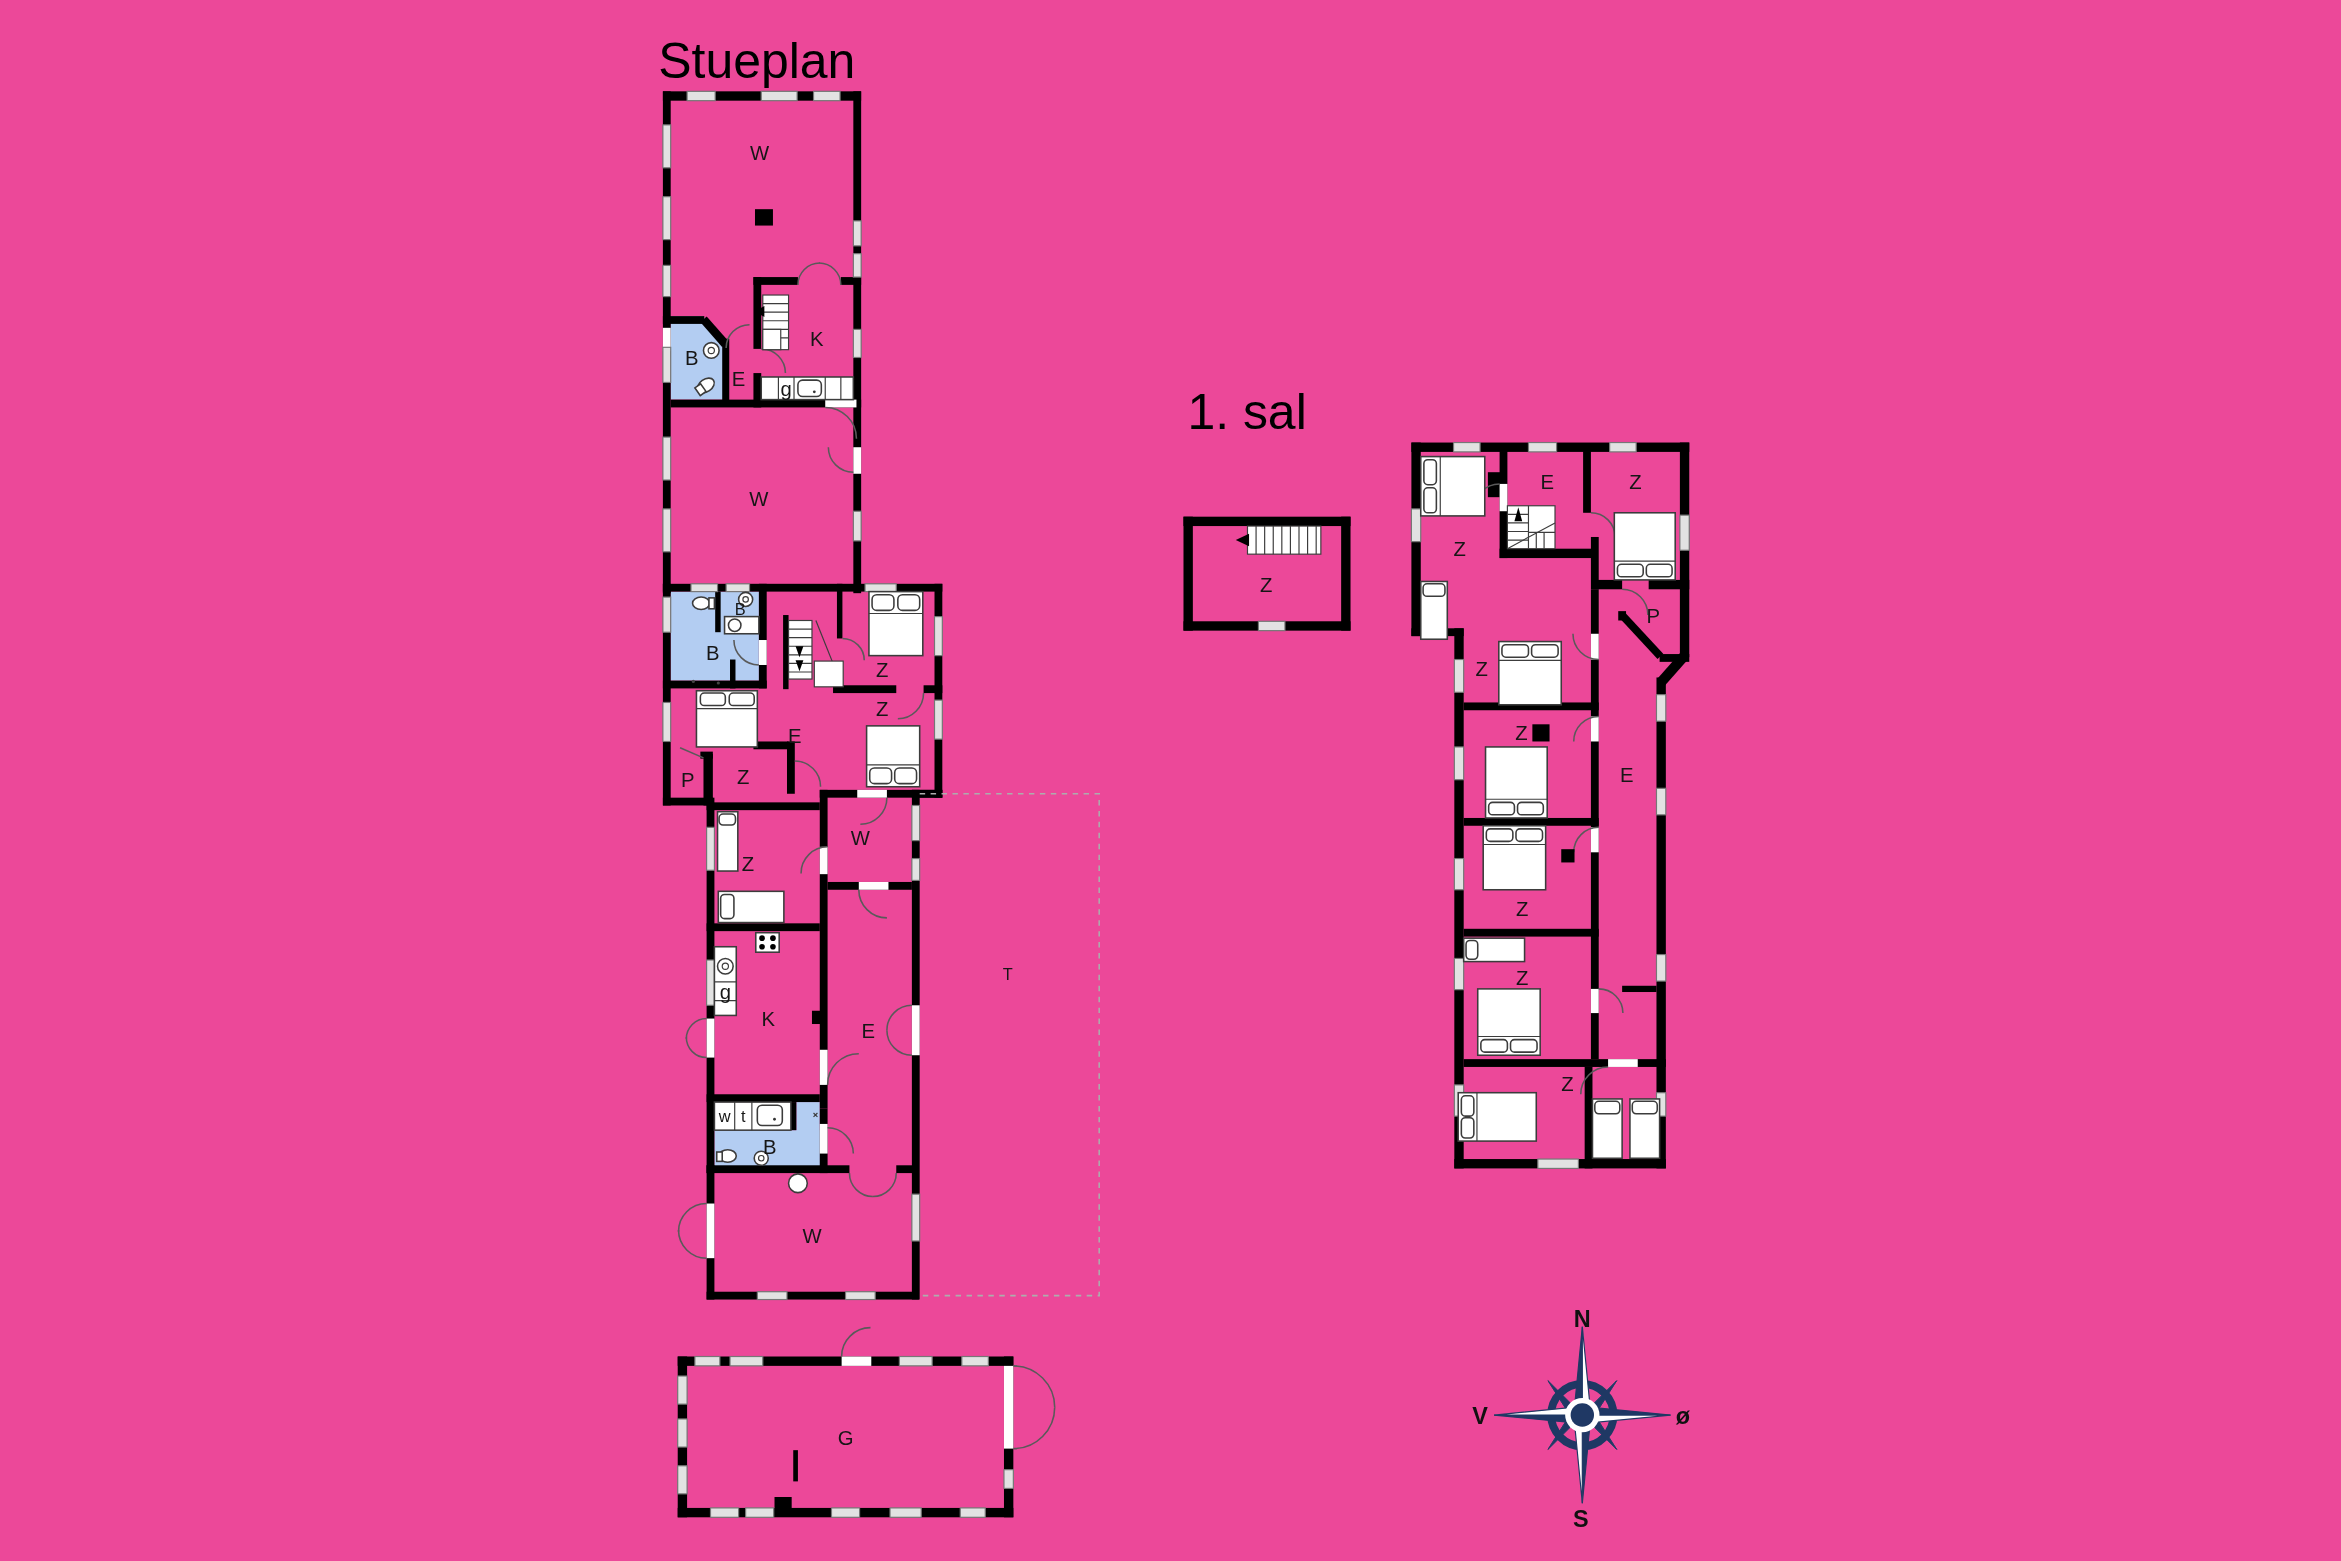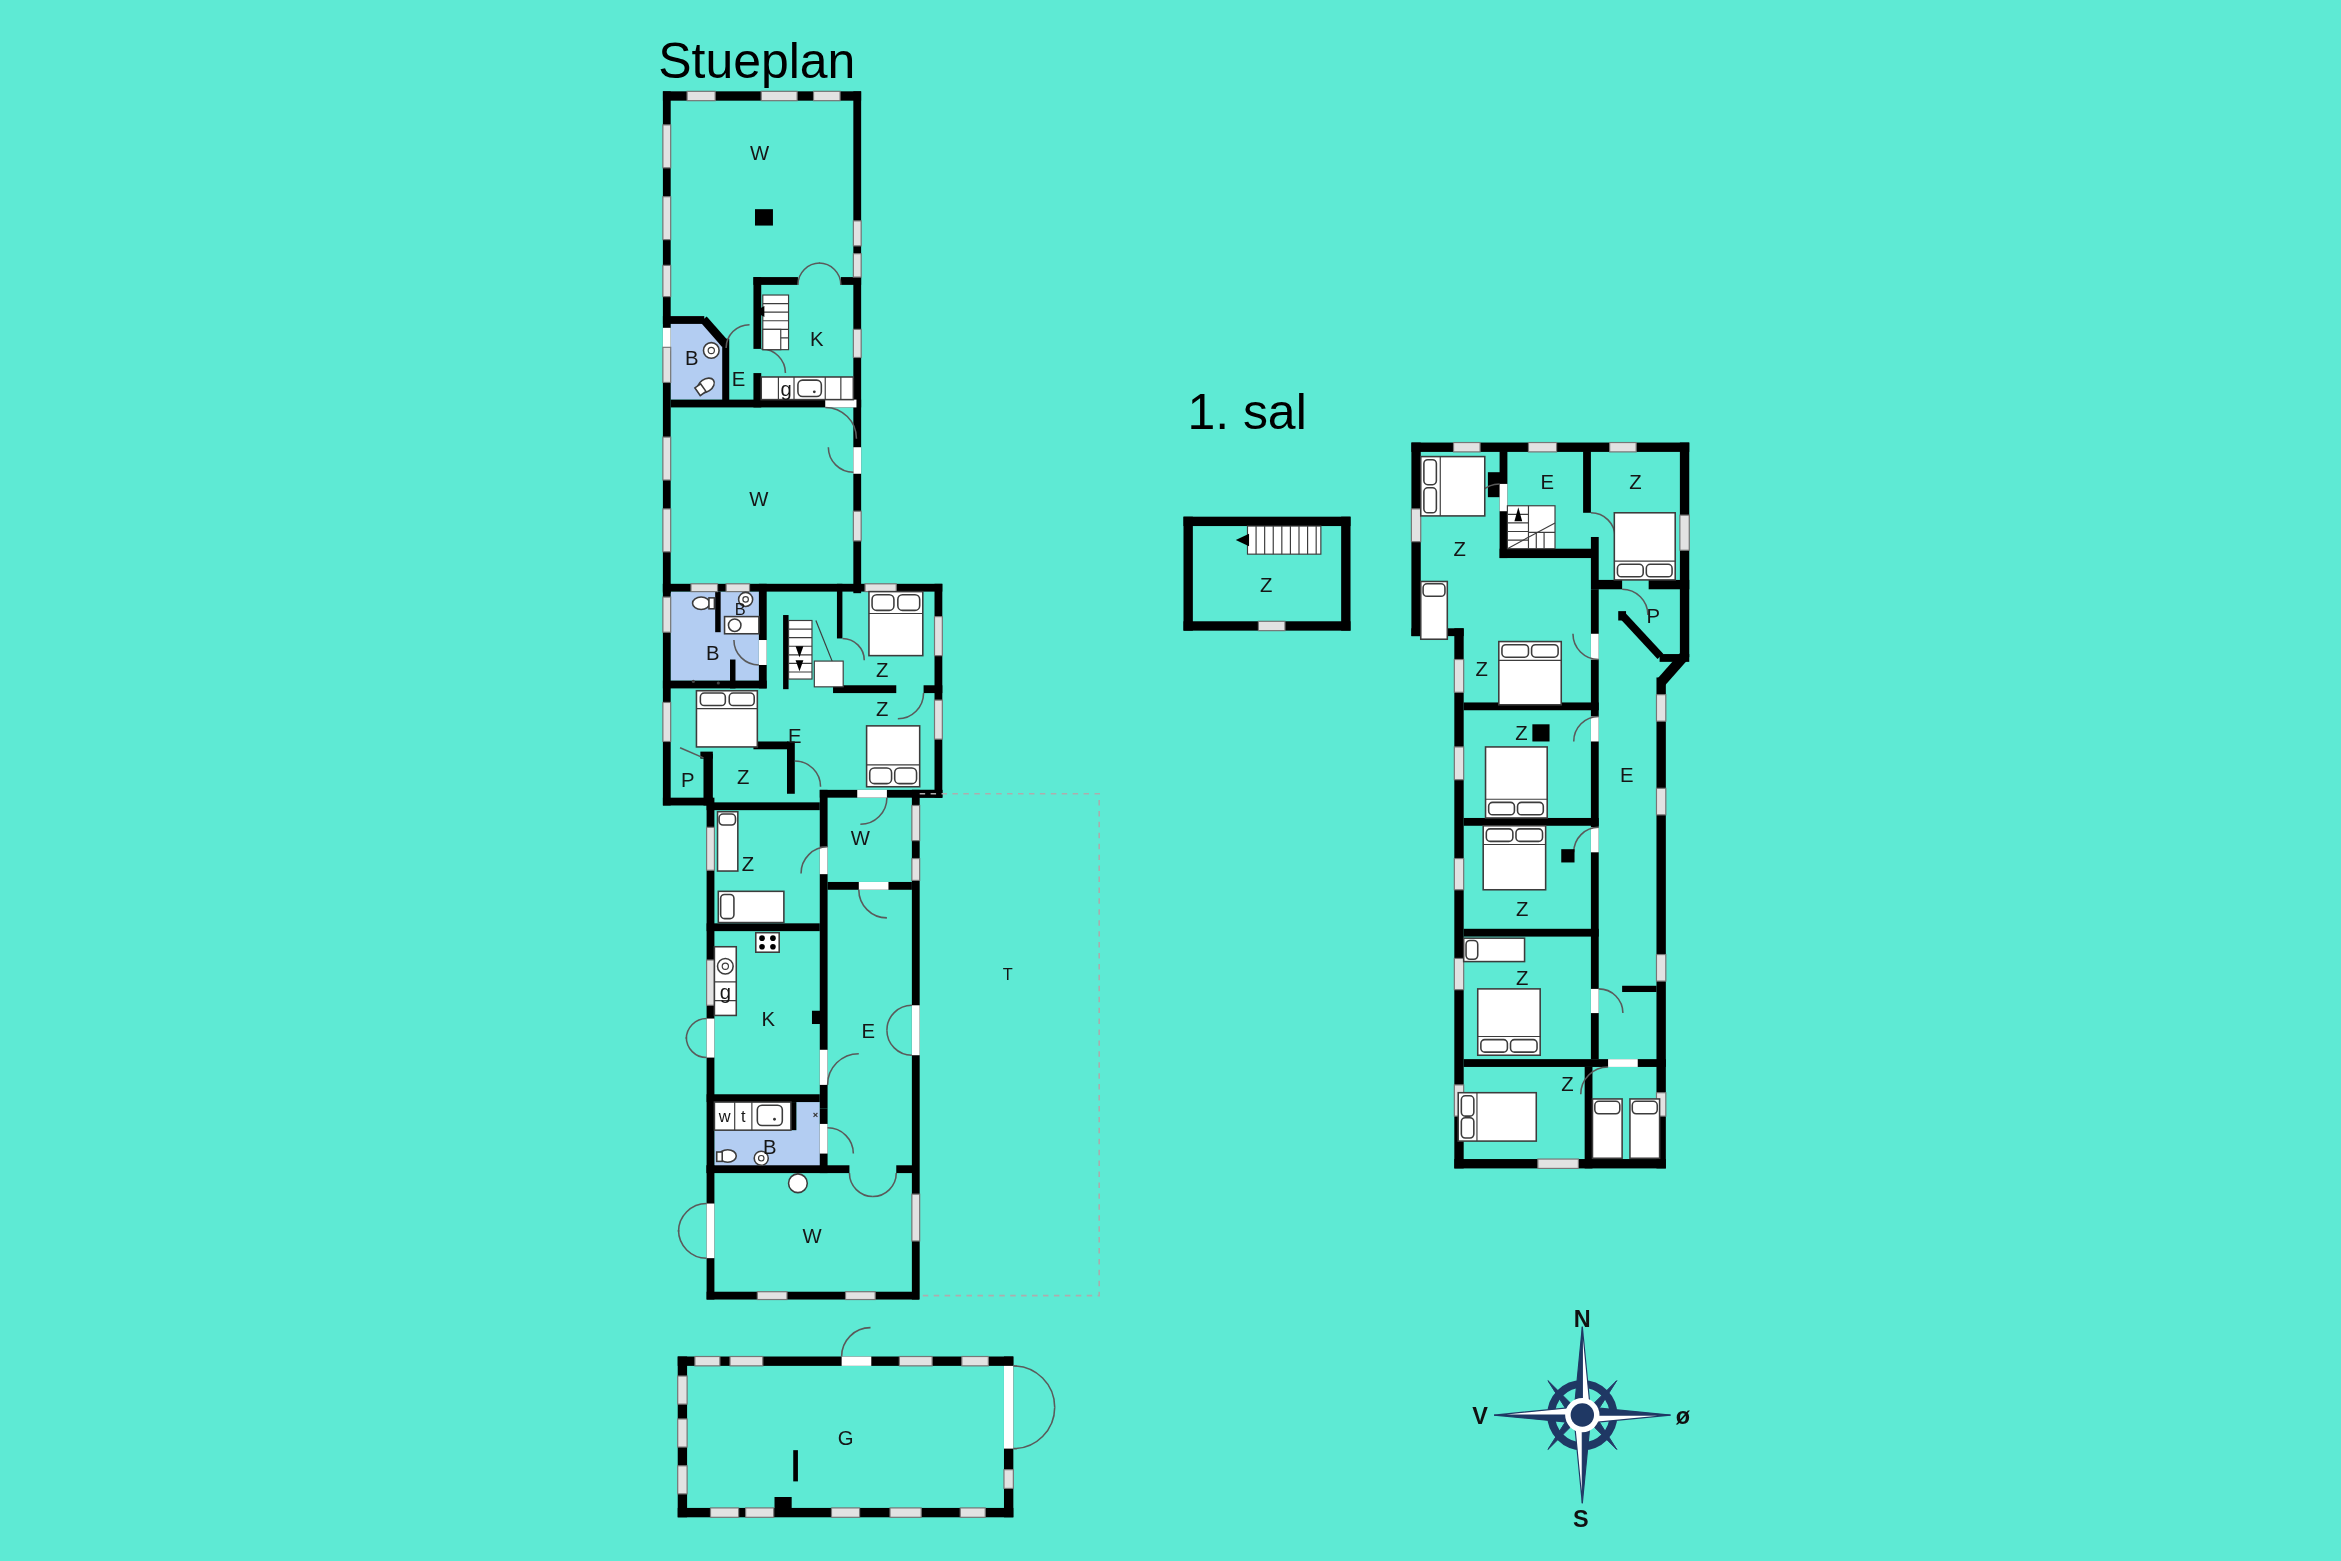--- a/index.html
+++ b/index.html
@@ -1,16 +1,16 @@
 <!DOCTYPE html>
 <html style="font-size:12.5px"><head>
 <meta charset="utf-8">
 <style>
   html,body{margin:0;padding:0;background:#fff;}
-  #page{position:relative;width:2342px;height:1561px;background:#5eead4;overflow:hidden;
+  #page{position:relative;width:2342px;height:1561px;background:#ec4899;overflow:hidden;
         font-family:"Liberation Sans", sans-serif;}
   svg{position:absolute;left:0;top:0;}
   .wall{fill:#000;}
   .gap{fill:#fff;}
   .win{fill:#e2e2e2;stroke:#777;stroke-width:1.5;}
   .door{fill:none;stroke:#5a5a5a;stroke-width:2;}
   .furn{fill:#fff;stroke:#3c3c3c;stroke-width:2;}
   .thin{fill:none;stroke:#3c3c3c;stroke-width:1.5;}
   .blue{fill:#b3cdf2;}
   .dash{fill:none;stroke:#adadad;stroke-width:2;stroke-dasharray:7 7;}

